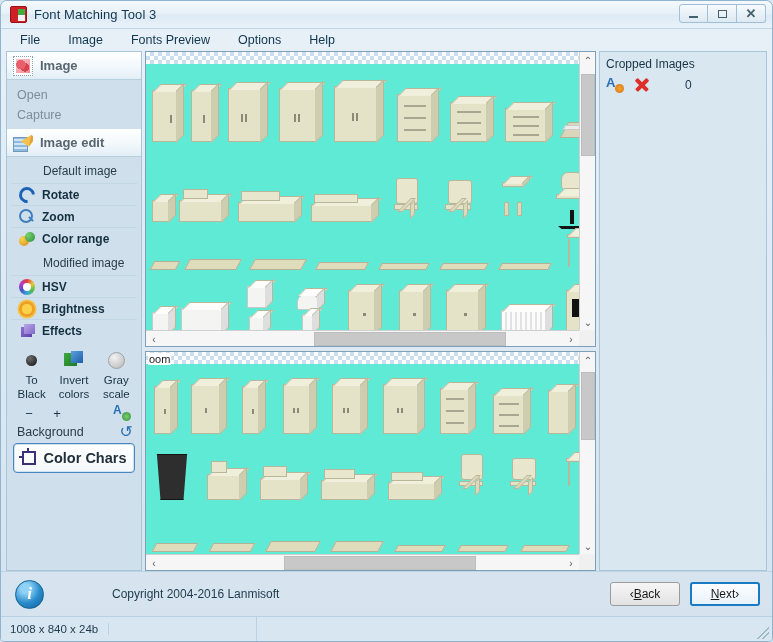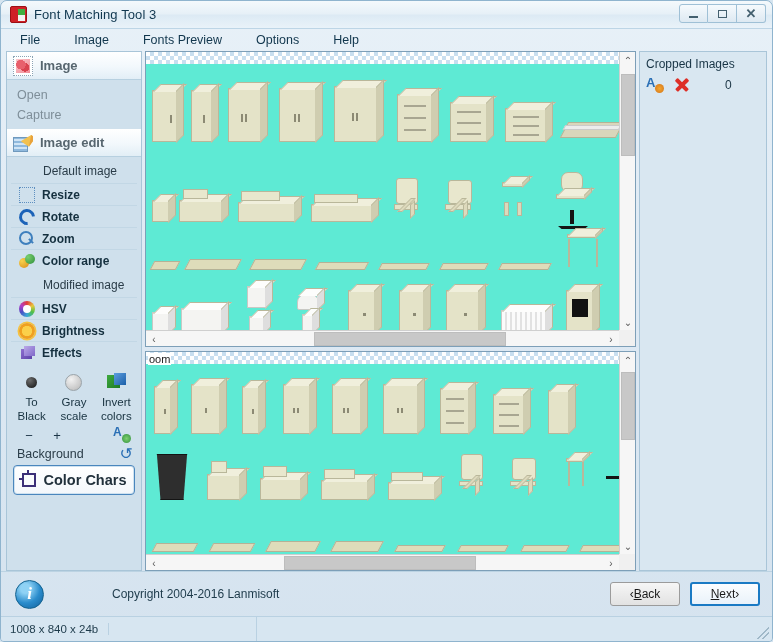--- a/index.html
+++ b/index.html
@@ -62,21 +62,21 @@
   .winbtn:first-child { border-radius: 3px 0 0 3px; }
   .winbtn:last-child { border-radius: 0 3px 3px 0; }
   .winbtn + .winbtn { border-left: none; }
   .glyph-min { width: 9px; height: 2px; background: #44606f; margin-top: 6px; }
   .glyph-max { width: 9px; height: 8px; border: 1.5px solid #44606f; }
   .glyph-close { font-size: 13px; line-height: 1; color: #44606f; font-weight: bold; }
 
   
   .menubar {
     height: 22px; display: flex; align-items: center;
-    padding-left: 10px; gap: 16px;
+    padding-left: 10px; gap: 10px;
   }
   .menu-item {
     padding: 2px 9px; font-size: 12.5px; color: #11364d;
   }
 
   
   .body-area {
     position: relative;
     height: 520px;
     display: flex;
@@ -392,21 +392,21 @@
     position: absolute; left: 1px; width: 14px;
     background: #c8c8c8; border: 1px solid #bdbdbd;
   }
   .hthumb {
     position: absolute; top: 1px; height: 14px;
     background: #c8c8c8; border: 1px solid #bdbdbd;
   }
 
   
   .rightpanel {
-    width: 128px; flex: none;
+    width: 168px; flex: none;
     border: 1px solid #a9c5d8;
     background: #d9e7f1;
     padding: 5px 6px;
   }
   .rp-title { font-size: 12px; color: #183445; margin-bottom: 5px; }
   .rp-row { display: flex; align-items: center; gap: 9px; }
   .rp-addico { width: 18px; height: 17px; position: relative; }
   .rp-addico::before {
     content: "A"; position: absolute; left: 0; top: -1px;
     font-size: 13px; font-weight: bold; color: #2a6fb5;
@@ -518,24 +518,20 @@
       </div>
 
       <div class="sec-header">
         <span class="icon-sq ico-edit"></span>
         <span class="lbl">Image edit</span>
       </div>
 
       <div class="side-sub dark">Default image</div>
 
       <div class="tool-row">
-        <span class="ti ti-resize"></span>
-        <span>Resize</span>
-      </div>
-      <div class="tool-row">
         <span class="ti ti-rotate"></span>
         <span>Rotate</span>
       </div>
       <div class="tool-row">
         <span class="ti ti-zoom"></span>
         <span>Zoom</span>
       </div>
       <div class="tool-row">
         <span class="ti ti-color"></span>
         <span>Color range</span>
@@ -560,31 +556,31 @@
       <div class="swatch-row">
         <div class="swatch">
           <div class="sw-ico">
               <span class="dot-black"></span>
             </div>
           <div>To</div>
           <div>Black</div>
         </div>
         <div class="swatch">
           <div class="sw-ico">
+              <span class="inv-ico"></span>
+            </div>
+          <div>Invert</div>
+          <div>colors</div>
+        </div>
+        <div class="swatch">
+          <div class="sw-ico">
               <span class="gray-ico"></span>
             </div>
           <div>Gray</div>
           <div>scale</div>
-        </div>
-        <div class="swatch">
-          <div class="sw-ico">
-              <span class="inv-ico"></span>
-            </div>
-          <div>Invert</div>
-          <div>colors</div>
         </div>
       </div>
 
       <div class="pm-row">
         <span class="pm">−</span>
         <span class="pm">+</span>
         <span class="bg-ico"></span>
       </div>
 
       <div class="bg-row">

